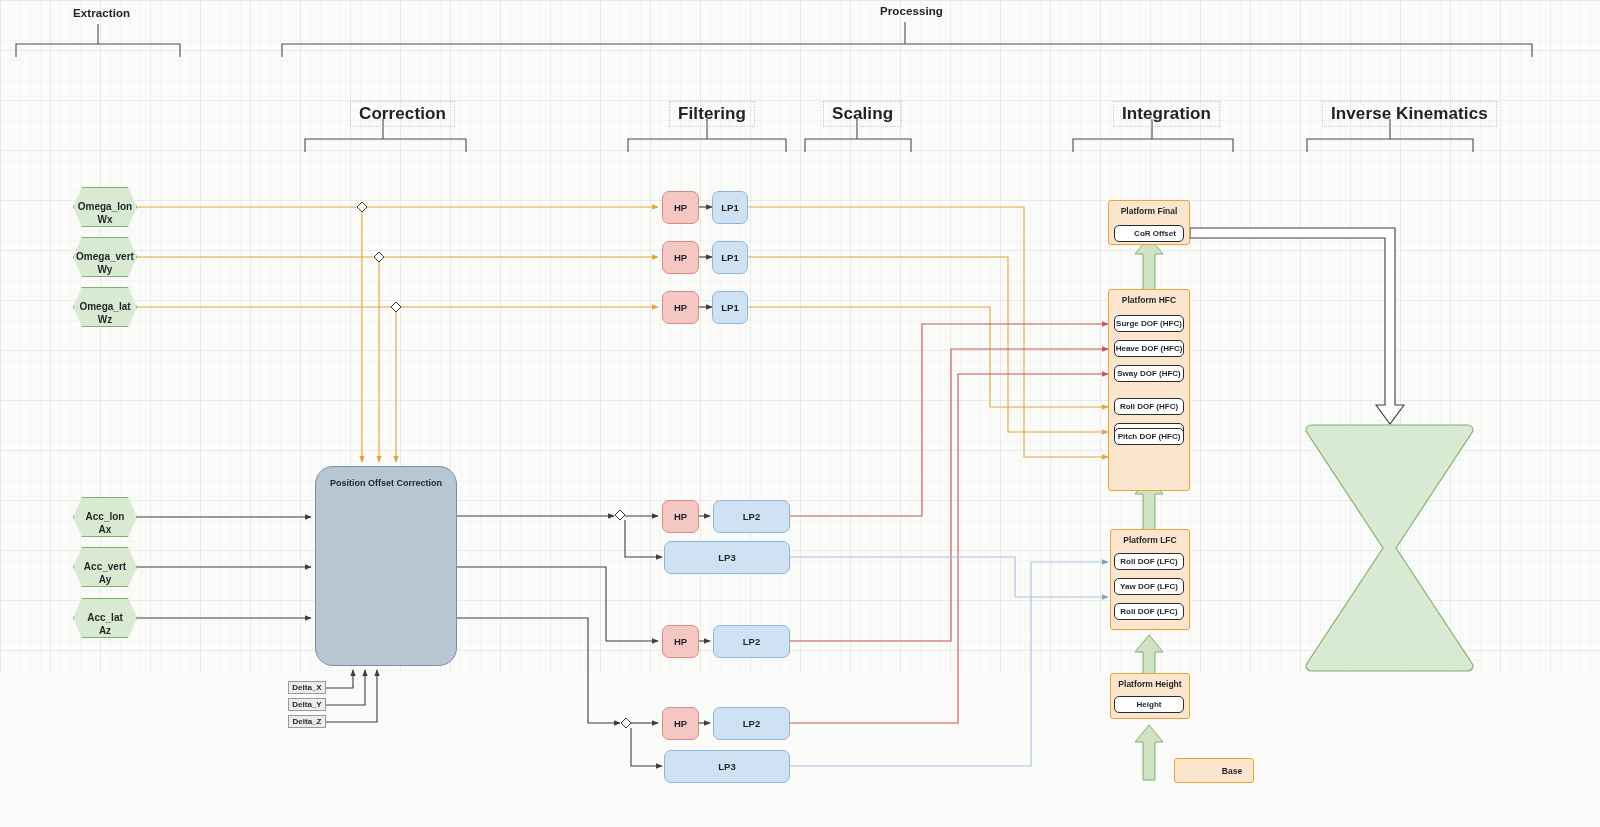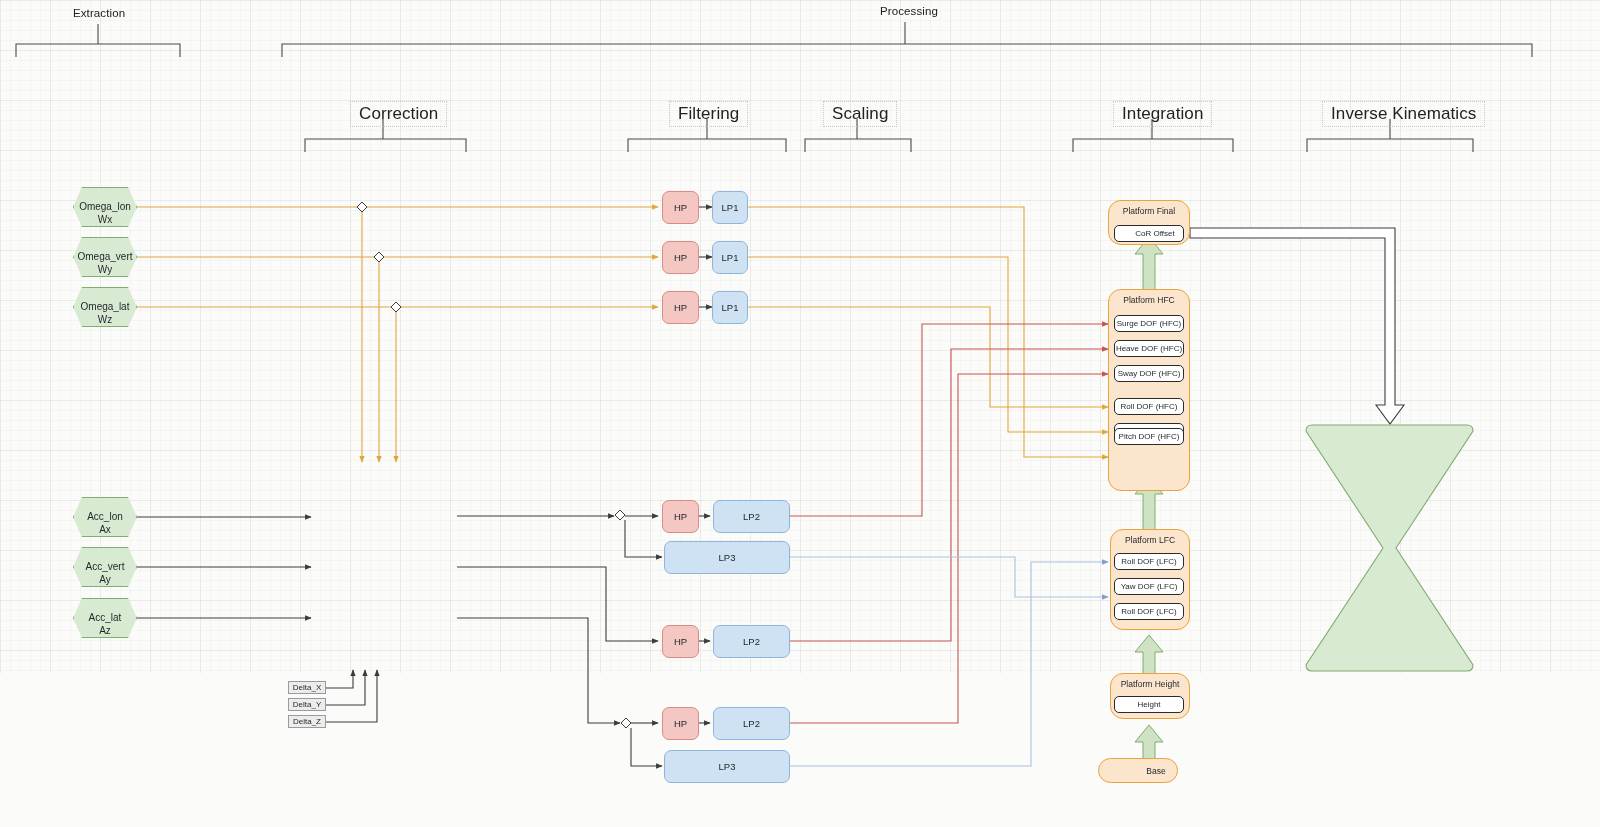--- a/index.html
+++ b/index.html
@@ -11,20 +11,21 @@
   }
   #stage {
     position:relative; width:1600px; height:673px;
     background-color:#fbfbfa;
     background-image:
       linear-gradient(to right, rgba(0,0,0,0.045) 1px, transparent 1px),
       linear-gradient(to bottom, rgba(0,0,0,0.045) 1px, transparent 1px),
       linear-gradient(to right, rgba(0,0,0,0.025) 1px, transparent 1px),
       linear-gradient(to bottom, rgba(0,0,0,0.025) 1px, transparent 1px);
     background-size: 50px 50px, 50px 50px, 10px 10px, 10px 10px;
+    font-weight: bold;
   }
   svg.wires { position:absolute; inset:0; width:1600px; height:827px; pointer-events:none; }
 
   .lbl {
     position:absolute; font-size:11px; color:#1f2328;
     white-space:nowrap; letter-spacing:.1px;
   }
   .phase-label { font-size:11.5px; color:#222; }
   .sub-label {
     font-size:17px; color:#222; text-align:center;
@@ -59,21 +60,21 @@
   .blk {
     position:absolute; display:flex; align-items:center; justify-content:center;
     font-size:9.5px; color:#1f2328; border-radius:7px;
   }
   .blk-hp { background:#f4c7c3; border:1px solid #d98b85; width:37px; height:33px; }
   .blk-lp { background:#cfe2f3; border:1px solid #8fb6da; height:33px; }
 
   
   .grp {
     position:absolute; background:#fce5cd; border:1px solid #e8a33d;
-    border-radius:13px; font-size:8.5px; color:#1f2328;
+    border-radius:3px; font-size:8.5px; color:#1f2328;
     text-align:center; padding-top:5px;
   }
   .dof {
     position:absolute; background:#ffffff; border:1px solid #2b2b2b;
     border-radius:5px; height:17px;
     display:flex; align-items:center; justify-content:center;
     font-size:8px; color:#1f2328;
   }
 </style>
 </head>
@@ -230,20 +231,23 @@
   </div>
   <div class="hexnode" style="left:73px; top:547px;">
     <span>Acc_vert</span>
     <span>Ay</span>
   </div>
   <div class="hexnode" style="left:73px; top:598px;">
     <span>Acc_lat</span>
     <span>Az</span>
   </div>
 
+  <div class="poc">
+    <span>Position Offset Correction</span>
+  </div>
 
   <div class="delta" style="left:288px; top:681px;">
     <span>Delta_X</span>
   </div>
   <div class="delta" style="left:288px; top:698px;">
     <span>Delta_Y</span>
   </div>
   <div class="delta" style="left:288px; top:715px;align-items:center;">
     <span>Delta_Z</span>
   </div>
@@ -338,17 +342,17 @@
     <span>Roll DOF (LFC)</span>
   </div>
 
   <div class="grp" style="left:1110px; top:673px; width:80px; height:46px;">
     <span>Platform Height</span>
   </div>
   <div class="dof" style="left:1114px; top:696px; width:70px;">
     <span>Height</span>
   </div>
 
-  <div class="grp" style="left:1098px; top:758px; width:80px; height:25px; padding-top:7px;padding-left:36px;">
+  <div class="grp" style="left:1174px; top:758px; width:80px; height:25px; padding-top:7px;padding-left:36px;">
     <span>Base</span>
   </div>
 
 </div>
 
 </body></html>

